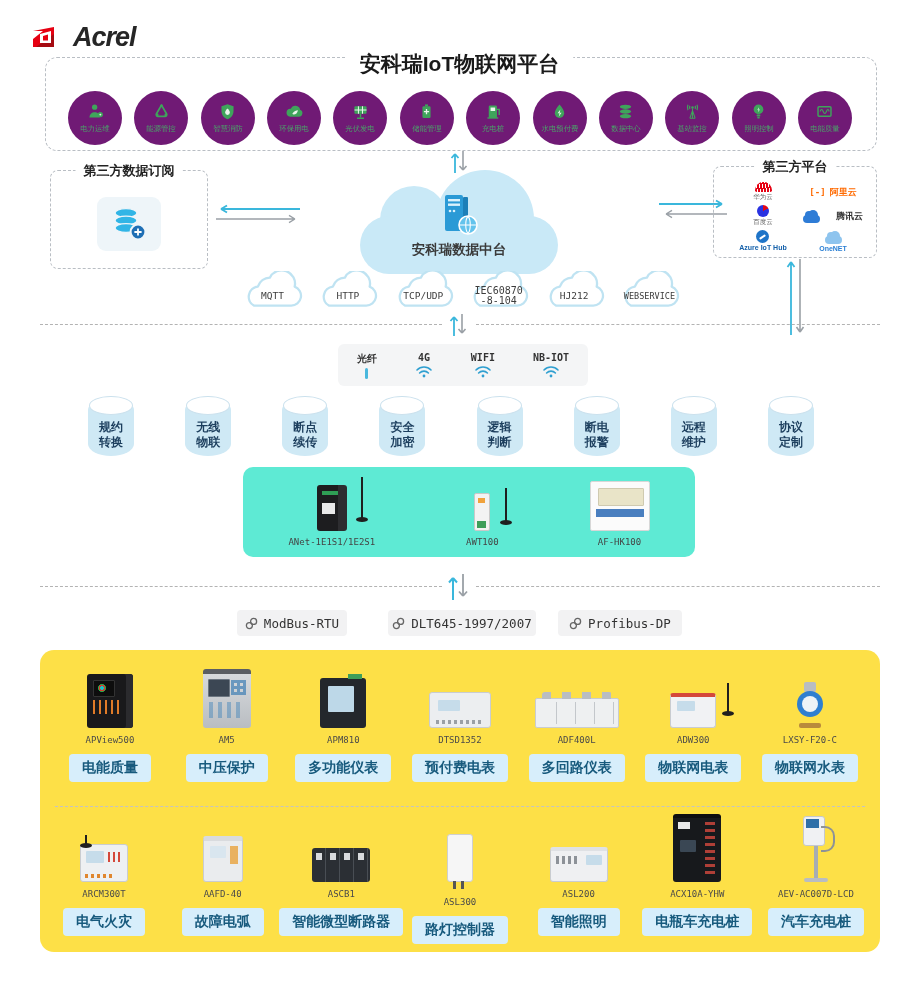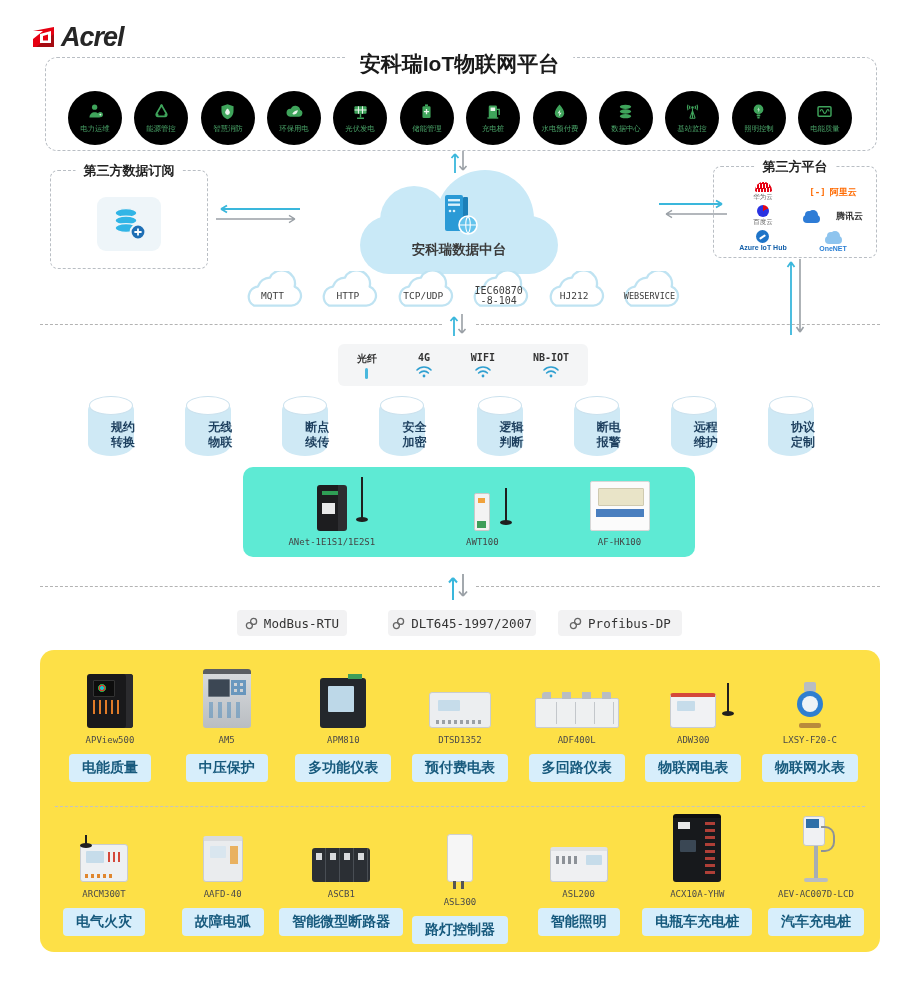--- a/index.html
+++ b/index.html
@@ -1,36 +1,36 @@
 <!DOCTYPE html>
 <html><head>
 <meta charset="utf-8">
 <style>
   html,body{margin:0;padding:0;background:#fff;}
   body{font-family:"Liberation Sans","DejaVu Sans",sans-serif;}
   #stage{position:relative;width:919px;height:982px;background:#fff;overflow:hidden;}
 
   
-  .logo{position:absolute;left:30px;top:22px;display:flex;align-items:center;gap:4px;}
+  .logo{position:absolute;left:30px;top:22px;display:flex;align-items:center;gap:16px;}
   .logo-mark{width:27px;height:25px;position:relative;}
   .logo-text{font-size:27px;font-weight:800;font-style:italic;color:#262626;letter-spacing:-1px;}
 
   
   .main-title{position:absolute;left:50%;top:50px;transform:translateX(-50%);background:#fff;
     padding:0 14px;font-size:21px;font-weight:700;color:#1a1a1a;z-index:3;white-space:nowrap;}
 
   
   .dashed-box{position:absolute;border:1px dashed #b9bec4;border-radius:12px;}
   .box-title{position:absolute;top:-9px;left:50%;transform:translateX(-50%);background:#fff;
     padding:0 8px;font-size:13px;font-weight:700;color:#222;white-space:nowrap;}
 
   
   .apps-row{position:absolute;left:66px;top:91px;width:788px;display:flex;justify-content:space-between;z-index:2;}
   .app{width:58px;display:flex;justify-content:center;}
-  .app-circle{width:54px;height:54px;border-radius:50%;background:#000000;display:flex;flex-direction:column;
+  .app-circle{width:54px;height:54px;border-radius:50%;background:#701a75;display:flex;flex-direction:column;
     align-items:center;justify-content:center;gap:2px;}
   .app-circle svg{width:19px;height:19px;}
   .app-label{font-size:8px;color:#4aa569;transform:scale(.92);white-space:nowrap;}
 
   
   .db-panel{position:absolute;left:46px;top:26px;width:64px;height:54px;background:#eef5f9;border-radius:9px;
     display:flex;align-items:center;justify-content:center;}
 
   
   .bigcloud{position:absolute;left:360px;top:176px;width:198px;height:98px;}
@@ -77,21 +77,21 @@
   .conn-bar{position:absolute;left:338px;top:344px;width:250px;height:42px;background:#f4f5f6;border-radius:6px;
     display:flex;justify-content:space-around;align-items:center;}
   .conn{display:flex;flex-direction:column;align-items:center;gap:2px;}
   .conn-label{font-size:10px;font-weight:700;color:#333;font-family:"DejaVu Sans Mono",monospace;}
   .fiber{width:3px;height:11px;background:#49b8dd;border-radius:2px;}
 
   
   .cyl-row{position:absolute;left:88px;top:398px;width:726px;display:flex;justify-content:space-between;}
   .cyl{position:relative;width:46px;height:58px;background:#cfe9f5;border-radius:23px/12px;}
   .cyl-cap{position:absolute;top:-2px;left:1px;width:42px;height:17px;background:#fff;border:1px solid #cbe1ed;border-radius:50%;}
-  .cyl-l1,.cyl-l2{position:absolute;left:12px;width:100%;text-align:center;font-size:12px;font-weight:700;color:#1d3f5e;}
+  .cyl-l1,.cyl-l2{position:absolute;left:0;width:100%;text-align:center;font-size:12px;font-weight:700;color:#1d3f5e;}
   .cyl-l1{top:21px;} .cyl-l2{top:36px;}
 
   
   .gw-box{position:absolute;left:243px;top:467px;width:452px;height:90px;background:#5eead4;border-radius:10px;
     display:flex;justify-content:space-around;align-items:flex-end;padding-bottom:10px;box-sizing:border-box;}
   .gw{display:flex;flex-direction:column;align-items:center;}
   .gw-art{height:52px;display:flex;align-items:flex-end;justify-content:center;margin-bottom:6px;}
   .gw-name{font-family:"DejaVu Sans Mono",monospace;font-size:9px;color:#444;}
 
   

